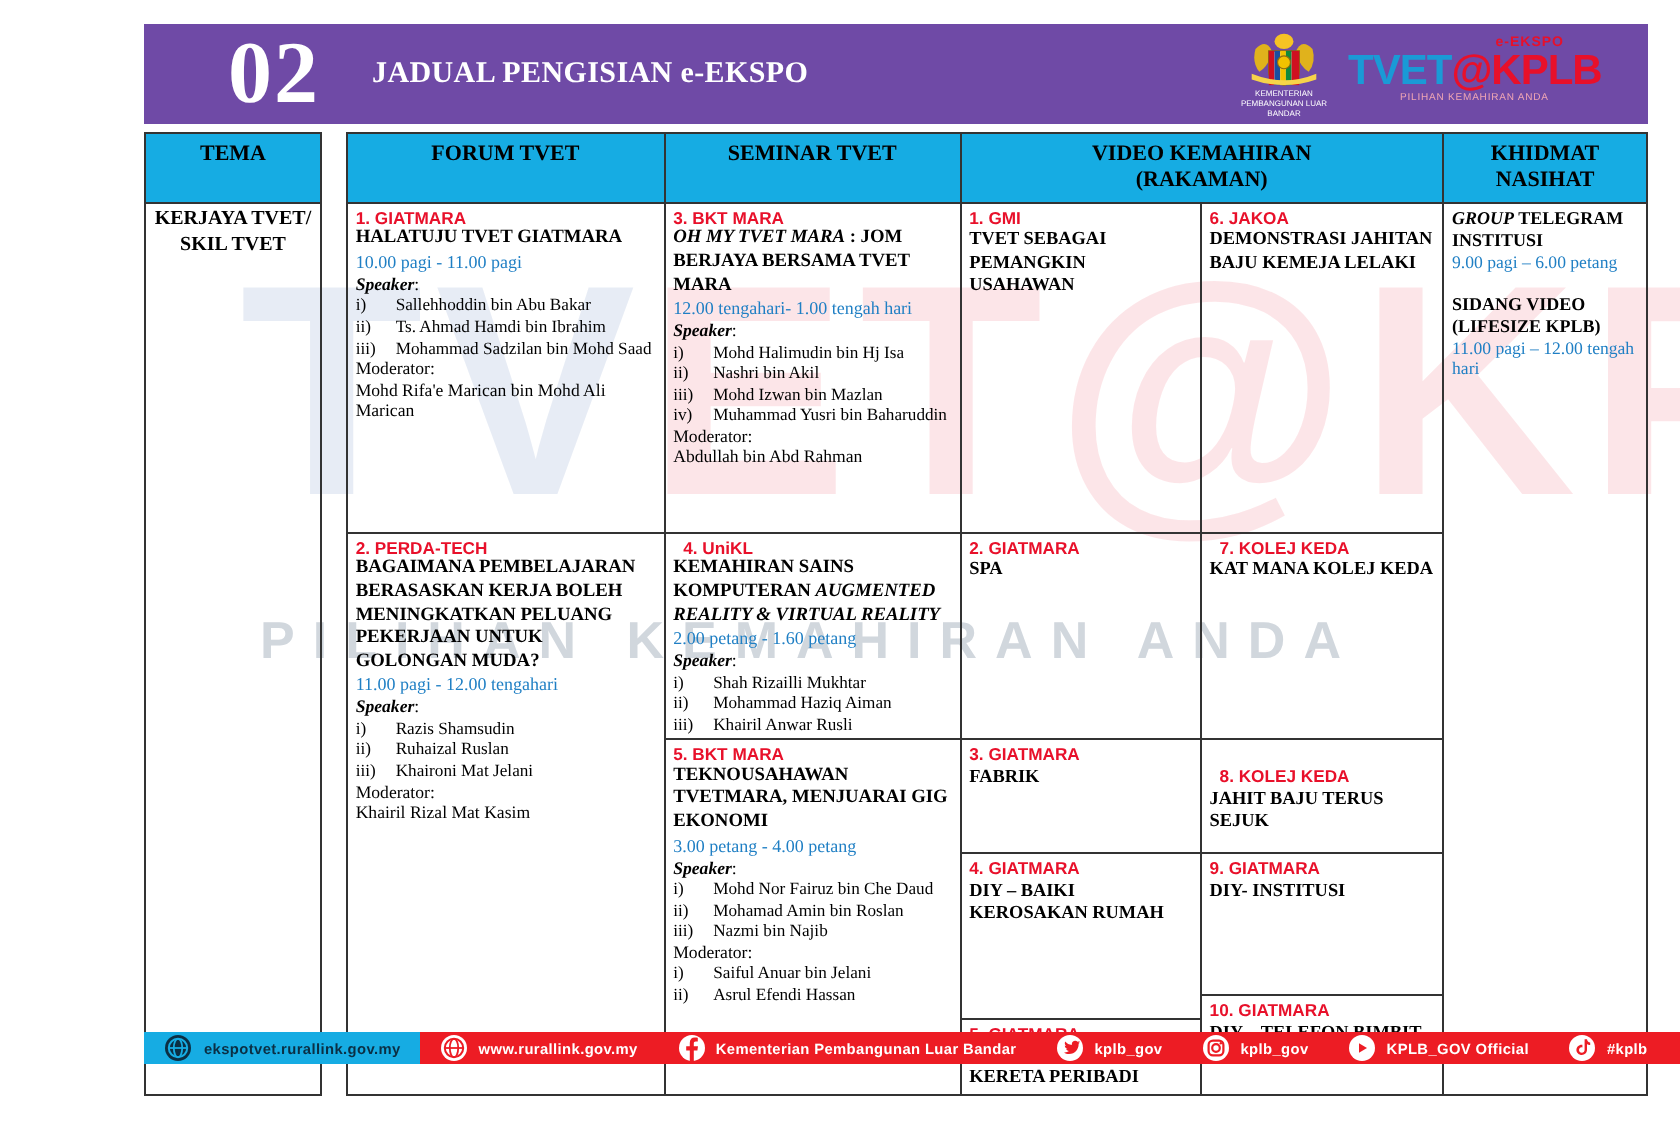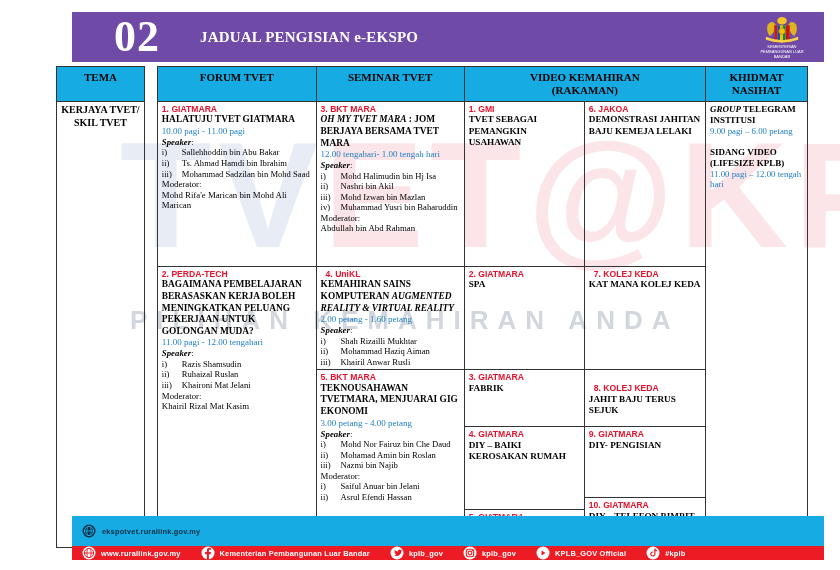--- a/index.html
+++ b/index.html
@@ -37,21 +37,21 @@
   .banner{
     position:absolute;left:72px;top:12px;width:752px;height:50px;
     background:#6f4aa6;z-index:3;
     display:flex;align-items:center;
   }
   .banner .num{
     font-family:"Liberation Serif", serif;
     font-weight:bold;color:#ffffff;font-size:44px;
     line-height:44px;margin-left:42px;letter-spacing:1px;
   }
-  .banner .titles{margin-left:40px;color:#ffffff;}
+  .banner .titles{margin-left:26px;color:#ffffff;}
   .banner .t1,.banner .t2{
     font-family:"Liberation Serif", serif;
     font-weight:bold;font-size:15px;line-height:19px;letter-spacing:.2px;
   }
   .logos{margin-left:auto;display:flex;align-items:center;gap:10px;margin-right:20px;}
 
   .jata{width:44px;height:44px;position:relative;display:flex;flex-direction:column;align-items:center;justify-content:center;}
   .jata .jcap{font-size:4px;color:#fff;font-family:"Liberation Sans",sans-serif;line-height:4.5px;text-align:center;margin-top:1px;}
   .tvetlogo{position:relative;width:130px;height:36px;}
   .tvetlogo .ek{
@@ -65,21 +65,21 @@
   }
   .tvetlogo .c-blue{color:#1a9ad6;}
   .tvetlogo .c-red{color:#e8102a;}
   .tvetlogo .tagline{
     position:absolute;left:26px;top:27px;color:#f0a6b4;
     font-family:"Liberation Sans", sans-serif;font-size:5px;letter-spacing:.4px;
   }
 
   
   .tbl{
-    position:absolute;left:56px;top:66px;width:752px;
+    position:absolute;left:72px;top:66px;width:752px;
     border-collapse:collapse;z-index:2;
     table-layout:fixed;
     background:transparent;
   }
   .tbl td,.tbl th{
     border:1px solid #333;
     vertical-align:top;
     padding:2px 4px 2px 4px;
     background:transparent;
   }
@@ -112,24 +112,23 @@
     text-align:center;vertical-align:middle;
     font-weight:bold;font-size:10px;line-height:12.5px;
     font-family:"Liberation Serif", serif;
   }
   .kn .ttl{font-size:9px;line-height:11px;}
   .kn .tm{font-size:8.8px;line-height:10.6px;}
   .vk .ttl{font-size:9.2px;line-height:11.4px;}
 
   
   .footer{
-    position:absolute;left:72px;top:516px;width:752px;height:44px;
+    position:absolute;left:72px;top:516px;width:752px;height:16px;
     display:flex;align-items:stretch;z-index:3;
     font-family:"Liberation Sans", sans-serif;
-    flex-direction:column;
   }
   .fseg{display:flex;align-items:center;height:100%;padding:0 10px;gap:6px;}
   .fseg.cyan{background:#16ace3;}
   .fseg.red{background:#ed1c24;flex:1;gap:0;padding-left:0;}
   .fitem{display:flex;align-items:center;gap:5px;padding:0 10px;}
   .ftxt{color:#fff;font-size:7.4px;font-weight:bold;letter-spacing:.2px;white-space:nowrap;}
   .cyan .ftxt{color:#0b2f44;}
   .ficon{
     width:14px;height:14px;border-radius:50%;
     display:flex;align-items:center;justify-content:center;
@@ -165,20 +164,25 @@
           <rect x="11" y="11" width="3" height="18" fill="#cf1020"></rect>
           <rect x="14" y="11" width="3" height="18" fill="#1a4fa0"></rect>
           <rect x="17" y="11" width="3" height="18" fill="#f2c200"></rect>
           <rect x="20" y="11" width="3" height="18" fill="#0f8a3c"></rect>
           <rect x="23" y="11" width="4" height="18" fill="#cf1020"></rect>
           <circle cx="19" cy="17" r="3.4" fill="#f2c200" stroke="#8d6a12" stroke-width="0.6"></circle>
           <path d="M2 23 Q19 30 36 23 L36 26 Q19 32 2 26 Z" fill="#f6d34a"></path>
         </svg>
         <div class="jcap">KEMENTERIAN</div>
         <div class="jcap">PEMBANGUNAN LUAR BANDAR</div>
+      </div>
+      <div class="tvetlogo">
+        <span class="ek">e-EKSPO</span>
+        <span class="mainword"><span class="c-blue">T</span><span class="c-blue">V</span><span class="c-blue">ET</span><span class="c-red">@</span><span class="c-red">KPLB</span></span>
+        <span class="tagline">PILIHAN KEMAHIRAN ANDA</span>
       </div>
     </div>
   </div>
 
   <table class="tbl">
     <colgroup>
       <col style="width:82px">
       <col style="width:12px">
       <col style="width:148px">
       <col style="width:138px">
@@ -384,21 +388,21 @@
       <td class="cellbox vk" style="height:60px">
         <div class="org">4. GIATMARA</div>
         <div class="ttl">DIY – BAIKI KEROSAKAN RUMAH</div>
         <div style="height:46px"></div>
         <div class="org" style="border-top:1px solid #333;margin:0 -4px;padding:2px 4px 0 4px;">5. GIATMARA</div>
         <div class="ttl">DIY-ASAS SERVIS KERETA PERIBADI</div>
       </td>
 
       <td class="cellbox vk">
         <div class="org">9.  GIATMARA</div>
-        <div class="ttl">DIY- PENGISIAN</div>
+        <div class="ttl">DIY- INSTITUSI</div>
         <div style="height:46px"></div>
         <div class="org" style="border-top:1px solid #333;margin:0 -4px;padding:2px 4px 0 4px;">10. GIATMARA</div>
         <div class="ttl">DIY – TELEFON BIMBIT</div>
       </td>
     </tr>
   </tbody>
     </table>
 
   <div class="footer">
     <div class="fseg cyan">

